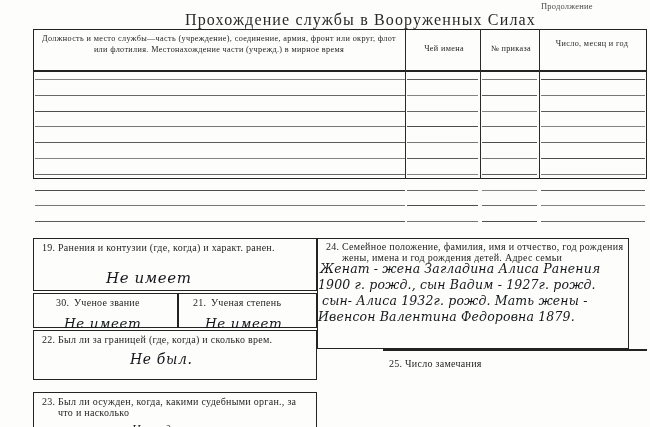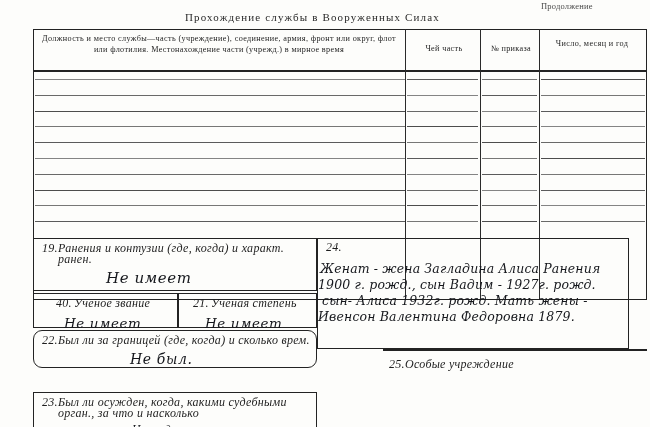--- a/index.html
+++ b/index.html
@@ -26,33 +26,33 @@
     top: 1px;
     font-size: 8.5px;
     letter-spacing: .2px;
     color: #4a4a4a;
     white-space: nowrap;
   }
   .doc-title {
     position: absolute;
     left: 185px;
     top: 11px;
-    font-size: 11px;
+    font-size: 16px;
     letter-spacing: 1.15px;
     color: #2a2a2a;
     white-space: nowrap;
   }
 
   
   .tbl {
     position: absolute;
     left: 33px;
     top: 29px;
     width: 614px;
-    height: 271px;
+    height: 150px;
   }
   .tbl-border {
     position: absolute;
     inset: 0;
     border: 1px solid #232323;
     box-sizing: border-box;
   }
   .tbl-head-rule {
     position: absolute;
     left: 0; right: 0;
@@ -89,25 +89,24 @@
 
   
   .box {
     position: absolute;
     border: 1px solid #232323;
     box-sizing: border-box;
   }
   .box.nb { border: none; }
   .fld-label {
     position: absolute;
-    font-size: 12px;
+    font-size: 10px;
     line-height: 10.5px;
     letter-spacing: .28px;
     color: #1e1e1e;
-    font-style: italic;
   }
   .hw {
     position: absolute;
     font-family: "DejaVu Serif", "Liberation Serif", serif;
     font-style: italic;
     color: #15171c;
     white-space: nowrap;
     transform-origin: left center;
   }
   .hw-small { font-size: 15px; letter-spacing: .6px; }
@@ -132,21 +131,21 @@
 
   <div class="tbl">
     <div class="tbl-border"></div>
     <div class="tbl-head-rule"></div>
 
     <div class="vline" style="left:372px;"></div>
     <div class="vline" style="left:447px;"></div>
     <div class="vline" style="left:506px;"></div>
 
     <div class="colhead c1">Должность и место службы—часть (учреждение), соединение, армия, фронт или округ, флот или флотилия. Местонахождение части (учрежд.) в мирное время</div>
-    <div class="colhead c2">Чей часть</div>
+    <div class="colhead c2">Чей имена</div>
     <div class="colhead c3">№ приказа</div>
     <div class="colhead c4">Число, месяц и год</div>
 
     <div id="table-rows">
         <div class="hline" style="left: 2px; width: 370px; top: 50px; opacity: 0.62;"></div>
         <div class="hline" style="left: 374px; width: 71px; top: 50px; opacity: 0.83;"></div>
         <div class="hline" style="left: 449px; width: 55px; top: 50px; opacity: 0.69;"></div>
         <div class="hline" style="left: 508px; width: 104px; top: 50px; opacity: 0.9;"></div>
         <div class="hline" style="left: 2px; width: 370px; top: 65.8px; opacity: 0.76;"></div>
         <div class="hline" style="left: 374px; width: 71px; top: 65.8px; opacity: 0.62;"></div>
@@ -187,52 +186,53 @@
       </div>
   </div>
 
   <div class="box" style="left:33px; top:238px; width:284px; height:53px;">
     <div class="fld-label" style="left:8px; top:4px;">19.</div>
     <div class="fld-label" style="left:24px; top:4px; width:252px;">Ранения и контузии (где, когда) и характ. ранен.</div>
     <div class="hw hw-small" style="left:72px; top:30px;">Не имеет</div>
   </div>
 
   <div class="box" style="left:33px; top:293px; width:145px; height:35px;">
-    <div class="fld-label" style="left:22px; top:4px;">40.</div>
+    <div class="fld-label" style="left:22px; top:4px;">30.</div>
     <div class="fld-label" style="left:40px; top:4px;">Ученое звание</div>
     <div class="hw hw-small" style="left:30px; top:21px; font-size:13.5px;">Не имеет</div>
   </div>
 
   <div class="box" style="left:178px; top:293px; width:139px; height:35px;">
     <div class="fld-label" style="left:14px; top:4px;">21.</div>
     <div class="fld-label" style="left:32px; top:4px;">Ученая степень</div>
     <div class="hw hw-small" style="left:26px; top:21px; font-size:13.5px;">Не имеет</div>
   </div>
 
-  <div class="box" style="left:33px; top:330px; width:284px; height:38px;border-radius:9px;">
+  <div class="box" style="left:33px; top:330px; width:284px; height:50px;">
     <div class="fld-label" style="left:8px; top:4px;">22.</div>
     <div class="fld-label" style="left:24px; top:4px; width:254px;">Был ли за границей (где, когда) и сколько врем.</div>
     <div class="hw hw-small" style="left:96px; top:20px; font-size:14px;">Не был.</div>
   </div>
 
   <div class="box" style="left:33px; top:392px; width:284px; height:55px;">
     <div class="fld-label" style="left:8px; top:4px;">23.</div>
     <div class="fld-label" style="left:24px; top:4px; width:256px;">Был ли осужден, когда, какими судебными орган., за что и насколько</div>
     <div class="hw hw-small" style="left:98px; top:30px; font-size:10px;">Не судим.</div>
   </div>
 
   <div class="box" style="left:317px; top:238px; width:312px; height:111px;">
     <div class="fld-label" style="left:8px; top:3px;">24.</div>
+    <div class="fld-label" style="left:24px; top:3px; width:300px;">Семейное положение, фамилия, имя и отчество, год рождения жены, имена и год рождения детей. Адрес семьи</div>
     <div id="fam-lines">
         <div class="hw hw-fam" style="left: 2px; top: 22px;">Женат - жена Загладина Алиса Ранения</div>
         <div class="hw hw-fam" style="left: 0px; top: 38px;">1900 г. рожд.,  сын Вадим - 1927г. рожд.</div>
         <div class="hw hw-fam" style="left: 4px; top: 54px;">сын- Алиса  1932г. рожд. Мать жены -</div>
         <div class="hw hw-fam" style="left: 0px; top: 70px;">Ивенсон Валентина Федоровна 1879.</div>
       </div>
   </div>
 
   <div class="box nb" style="left:317px; top:349px; width:330px; height:78px;text-align:right;">
     <div class="sep" style="left:66px; top:0; width:264px;"></div>
     <div class="fld-label" style="left:72px; top:10px;">25.</div>
-    <div class="fld-label" style="left:88px; top:10px;">Особые учреждение</div>
+    <div class="fld-label" style="left:88px; top:10px;">Число замечания</div>
   </div>
 
 </div>
 
 </body></html>

